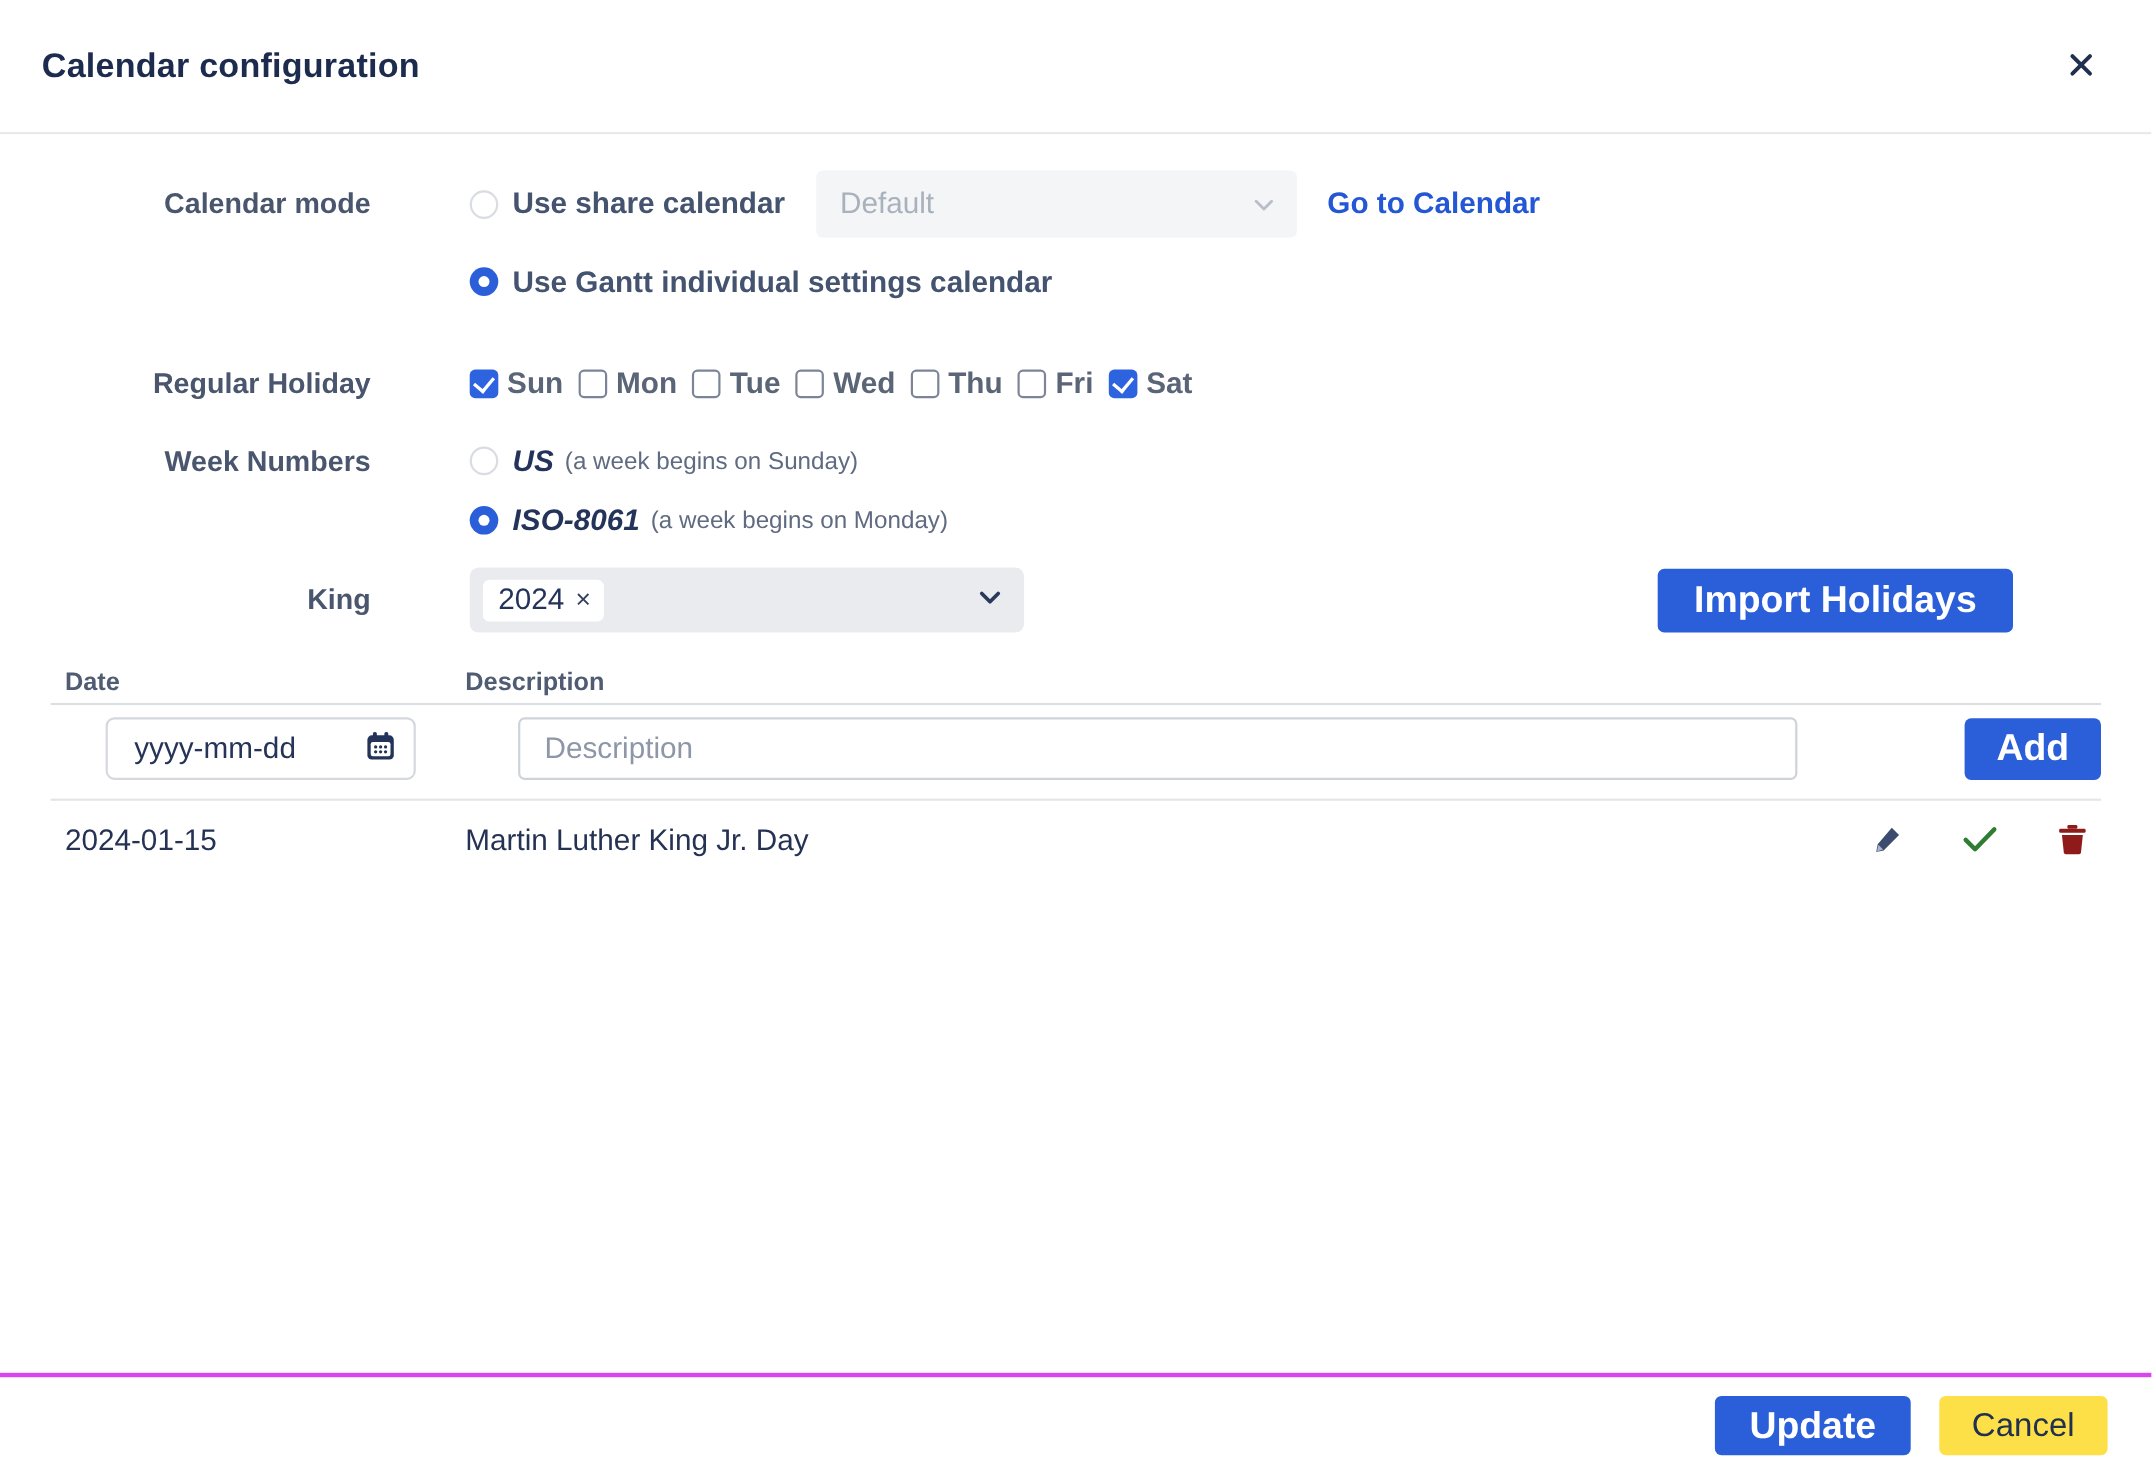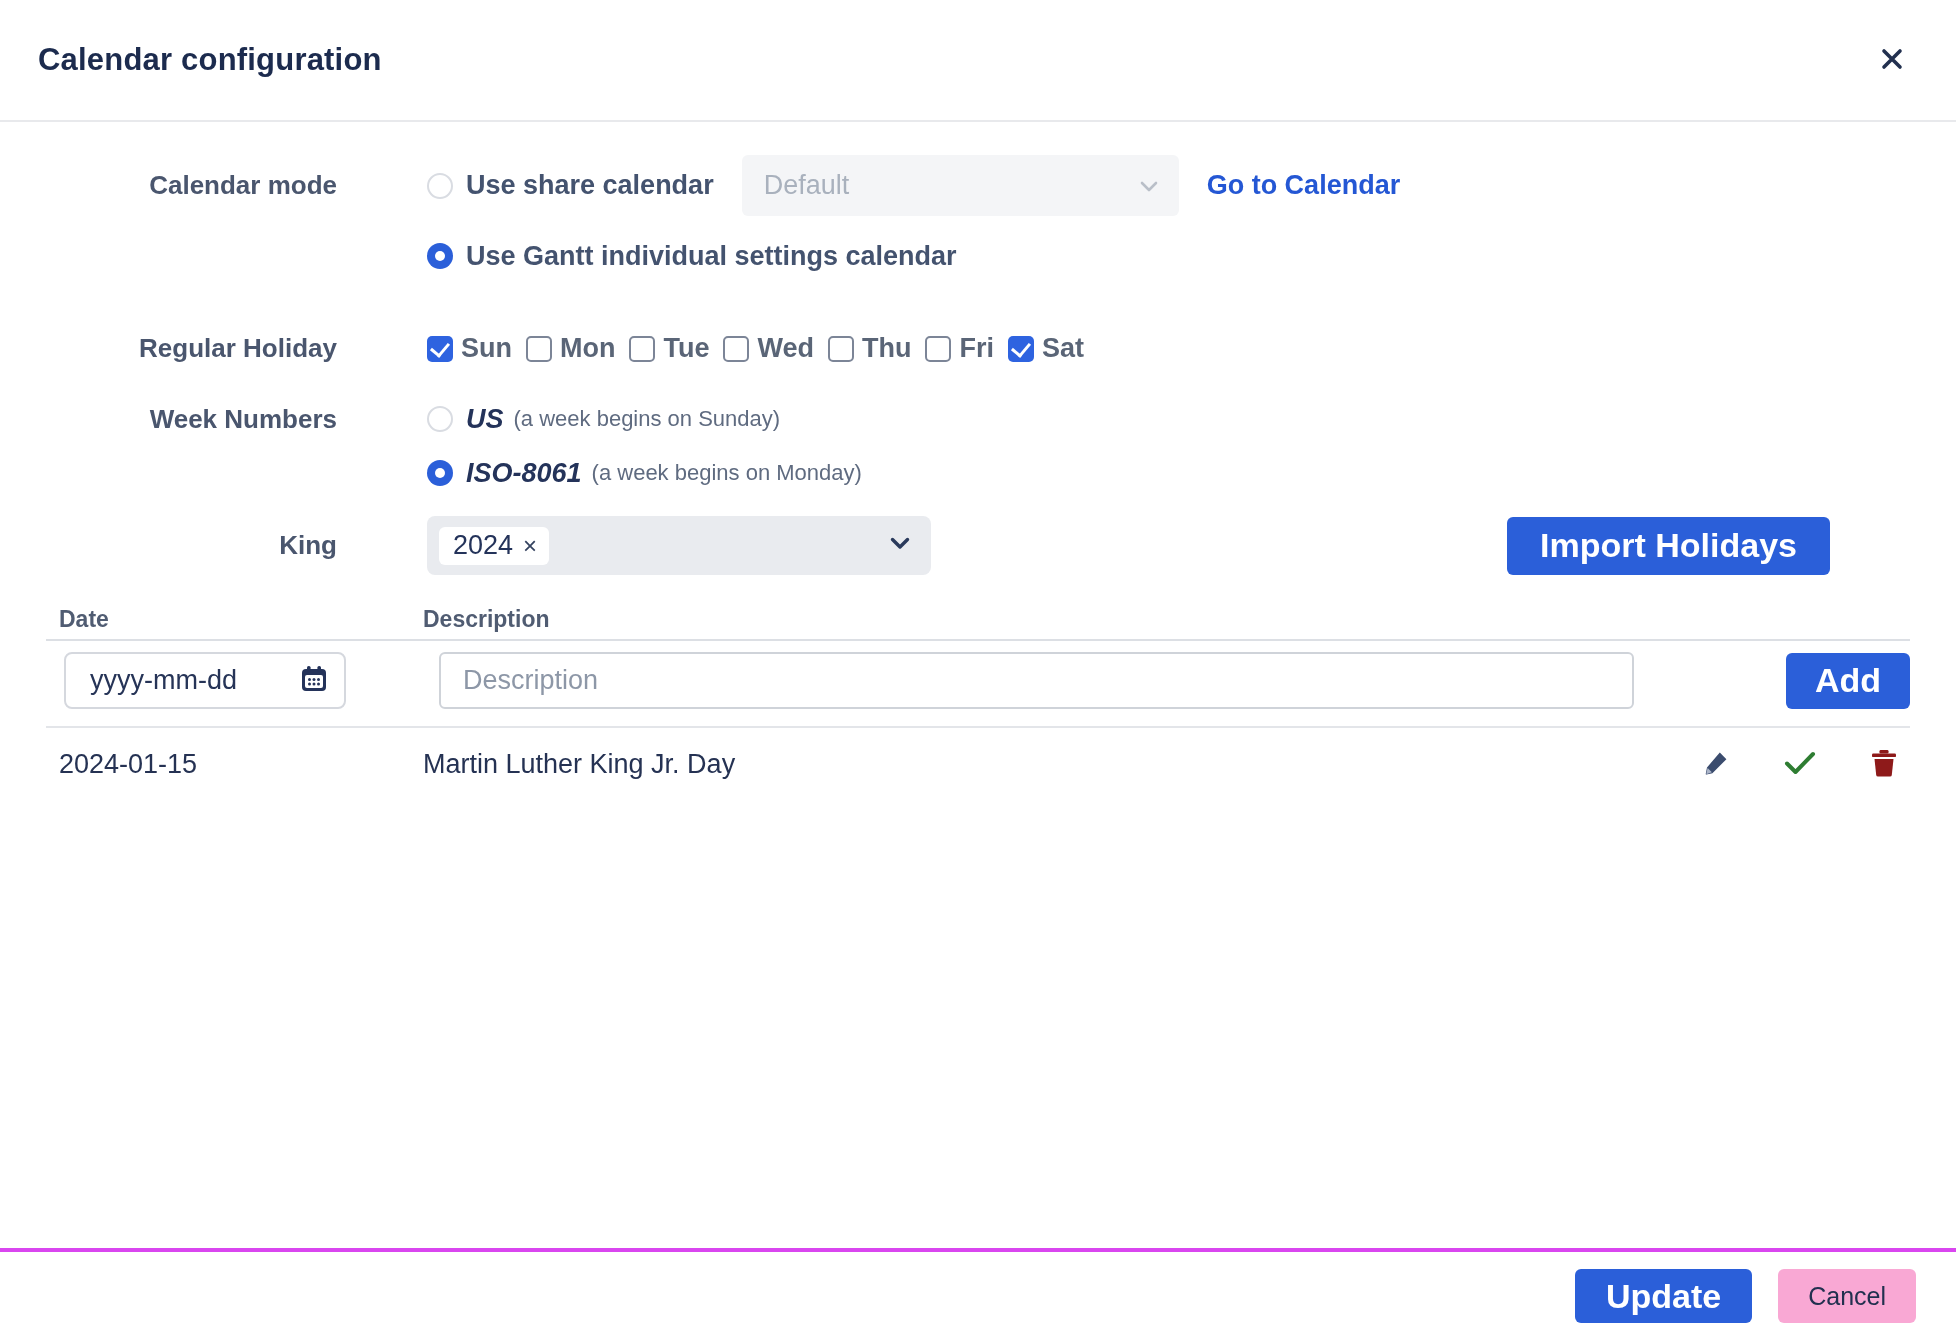--- a/index.html
+++ b/index.html
@@ -82,21 +82,21 @@
   .btn-import { margin-left:auto; height:58px; padding:0 33px; }
 
   
   .holiday-table { margin:24px 46px 0 46px; }
   .t-grid { display:grid; grid-template-columns:375px 1fr 250px; align-items:center; }
   .t-head { height:40px; }
   .t-head .th { font-size:23px; font-weight:700; color:#505c72; padding-left:13px; }
   .t-head .th.desc { padding-left:2px; }
   .rule { border:none; border-top:2px solid #dcdfe4; }
   .rule.light { border-top-color:#e3e5e9; }
-  .t-addrow { padding:11px 0 17px 18px; }
+  .t-addrow { padding:11px 0 17px 18px;margin-left:32px; }
   .in {
     height:57px; border:2px solid #d5d8de; border-radius:8px; background:#fff;
     font-family:"Liberation Sans",sans-serif; font-size:27px; color:#263457;
     outline:none;
   }
   .date-wrap { position:relative; width:282px; }
   .in.date { width:282px; padding:0 56px 0 24px; }
   .in.date::placeholder { color:#263457; opacity:1; }
   .cal-ic { position:absolute; right:16px; top:50%; transform:translateY(-50%); pointer-events:none; }
   .in.desc { width:100%; border-radius:6px; padding:0 22px; border-color:#cfd3d9; }
@@ -111,22 +111,22 @@
     display:flex; align-items:center; justify-content:center; }
 
   
   .dlg-footer {
     margin-top:auto; flex:0 0 auto; height:92px;
     border-top:4px solid #d946ef;
     display:flex; align-items:center; justify-content:flex-end;
     padding:0 40px; gap:26px;
   }
   .btn-update { height:54px; padding:0 31px; }
-  .btn-cancel { height:54px; padding:0 30px; background:#f9a8d4; color:#22304f;
-    font-size:25px; font-weight:400; }
+  .btn-cancel { height:54px; padding:0 30px; background:#fde047; color:#22304f;
+    font-size:30px; font-weight:400; }
 </style>
 </head>
 <body>
 
 <div class="dlg-header">
   <div class="dlg-title">Calendar configuration</div>
   <button class="close-btn">
     <span>
       <svg width="30" height="30" viewBox="0 0 30 30">
           <path d="M7 7 L23 23 M23 7 L7 23" stroke="#22304f" stroke-width="3.6" stroke-linecap="round"></path>

